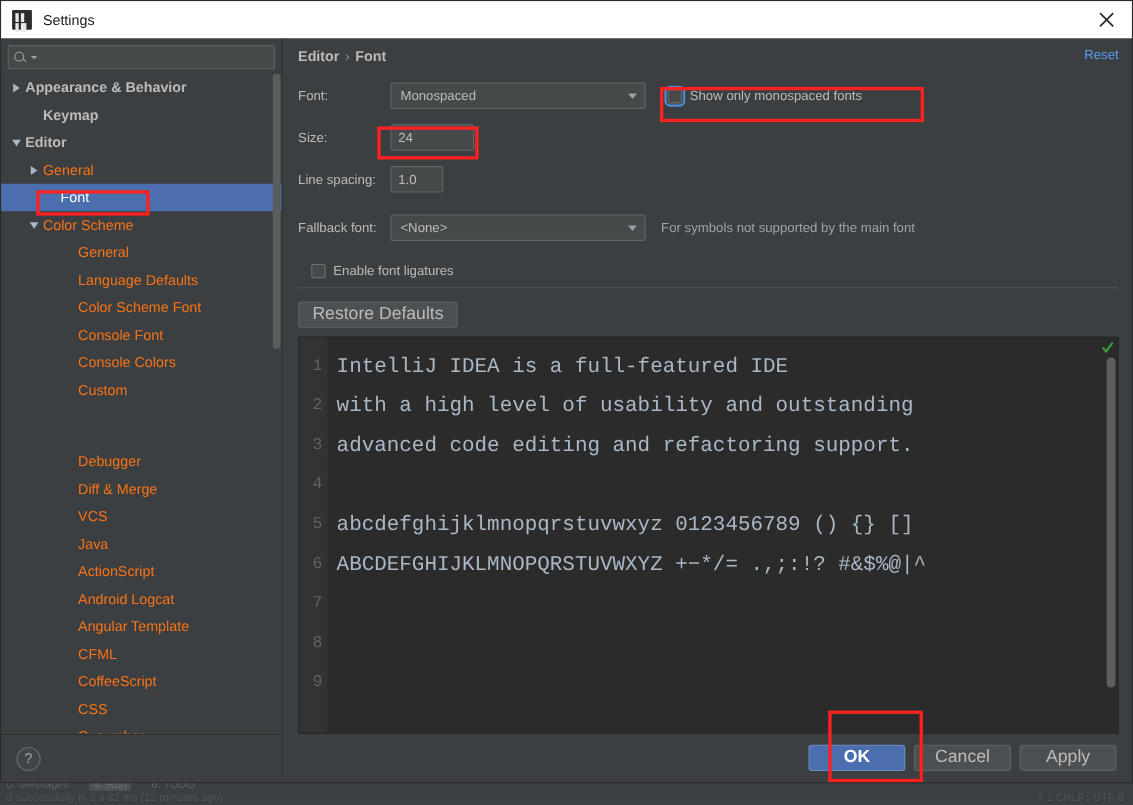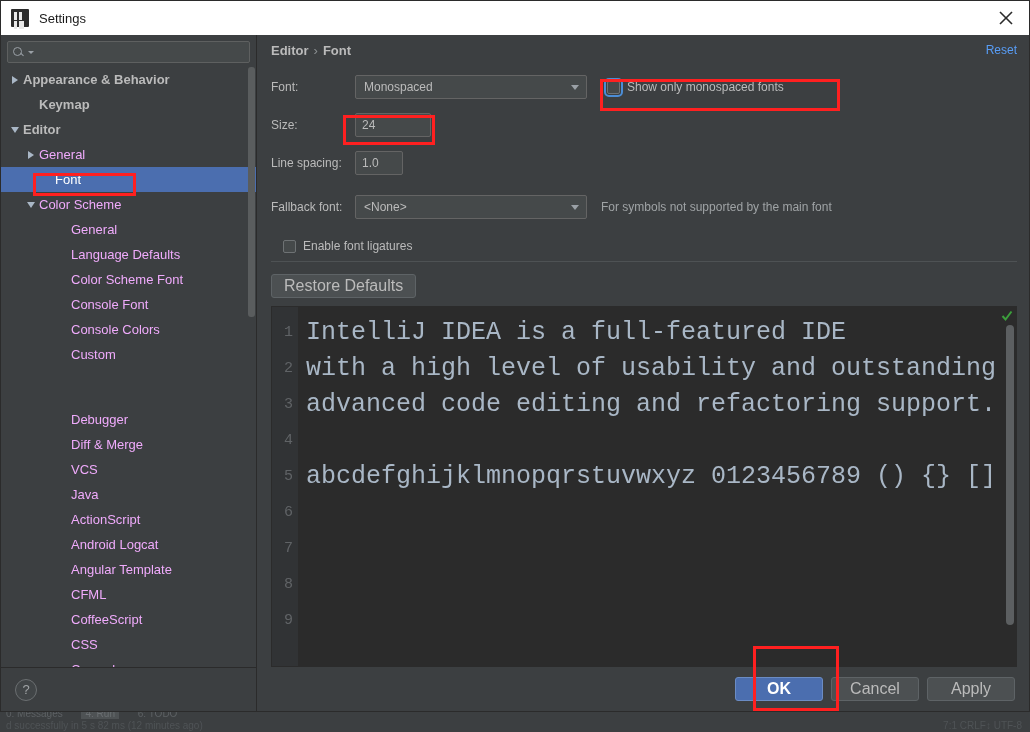--- a/index.html
+++ b/index.html
@@ -105,21 +105,21 @@
     flex: 1; background: transparent; border: none; outline: none;
     color: #bbbbbb; font-size: 12px; font-family: "Liberation Sans", sans-serif;
   }
 
   .tree {
     flex: 1; overflow: hidden; position: relative; background: #3c3f41;
   }
   .tree-scroll { position: absolute; inset: 0; overflow: hidden; }
   .tree-item {
     height: 25px; display: flex; align-items: center; cursor: pointer;
-    font-size: 13px; color: #f0abfc; position: relative; white-space: nowrap;
+    font-size: 13px; color: #f97316; position: relative; white-space: nowrap;
   }
   .tree-item.bold { font-weight: bold; color: #bbbbbb; }
   .tree-item.selected { background: #4b6eaf; color: #ffffff; }
   .tw {
     width: 16px; flex: none; display: flex; align-items: center;
     justify-content: center;
   }
   .tw .arrow-right {
     width: 0; height: 0; border-top: 4px solid transparent;
     border-bottom: 4px solid transparent; border-left: 6px solid #a9b7c6;
@@ -212,21 +212,21 @@
   }
   .gutter {
     width: 26px; flex: none; background: #313335; color: #606366;
     font-family: "Liberation Mono", monospace; font-size: 15px;
     text-align: right; padding-top: 8px; padding-right: 5px;
   }
   .gutter div { height: 36px; line-height: 36px; }
   .code {
     flex: 1; background: #2b2b2b; color: #a9b7c6; padding-top: 8px;
     padding-left: 8px; font-family: "Liberation Mono", monospace;
-    font-size: 25px; overflow: hidden; white-space: pre;
+    font-size: 19px; overflow: hidden; white-space: pre;
   }
   .code div { height: 36px; line-height: 36px; }
   .preview-scrollbar {
     position: absolute; right: 2px; top: 18px; width: 8px; height: 300px;
     background: #5c5f61; border-radius: 4px;
   }
   .preview-check {
     position: absolute; right: 2px; top: 2px; width: 14px; height: 14px;
     display: flex; align-items: center; justify-content: center;
   }
@@ -468,21 +468,21 @@
             <div>1</div>
             <div>2</div>
             <div>3</div>
             <div>4</div>
             <div>5</div>
             <div>6</div>
             <div>7</div>
             <div>8</div>
             <div>9</div>
           </div>
-        <div class="code" id="preview-code"><div>IntelliJ IDEA is a full-featured IDE</div><div>with a high level of usability and outstanding</div><div>advanced code editing and refactoring support.</div><div></div><div>abcdefghijklmnopqrstuvwxyz 0123456789 () {} []</div><div></div><div></div><div></div></div>
+        <div class="code" id="preview-code"><div>IntelliJ IDEA is a full-featured IDE</div><div>with a high level of usability and outstanding</div><div>advanced code editing and refactoring support.</div><div></div><div>abcdefghijklmnopqrstuvwxyz 0123456789 () {} []</div><div>ABCDEFGHIJKLMNOPQRSTUVWXYZ +−*/= .,;:!? #&amp;$%@|^</div><div></div><div></div><div></div></div>
         <div class="preview-scrollbar"></div>
         <div class="preview-check">
           <svg width="12" height="12" viewBox="0 0 12 12">
             <path d="M1.5 6 L4.5 9.5 L10.5 1.5" stroke="#3c9f3c" stroke-width="2" fill="none"></path>
           </svg>
         </div>
       </div>
 
       <div class="button-bar">
         <button class="btn btn-ok">OK</button>

